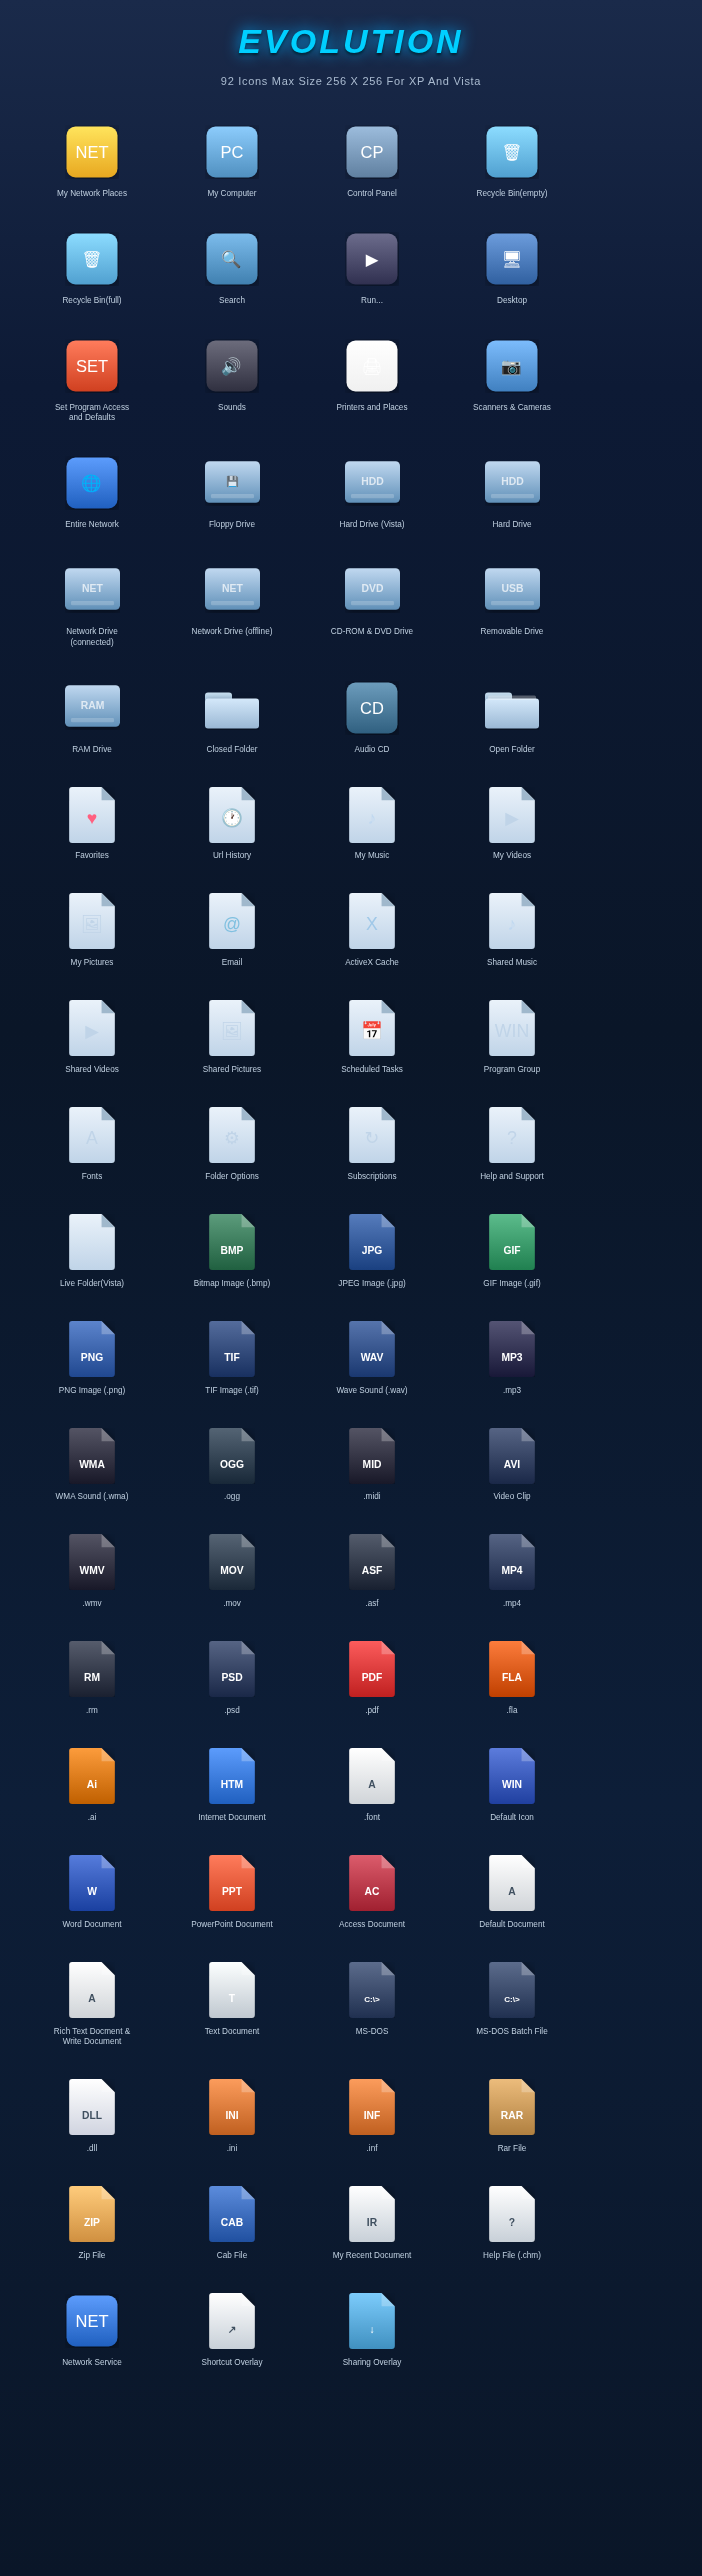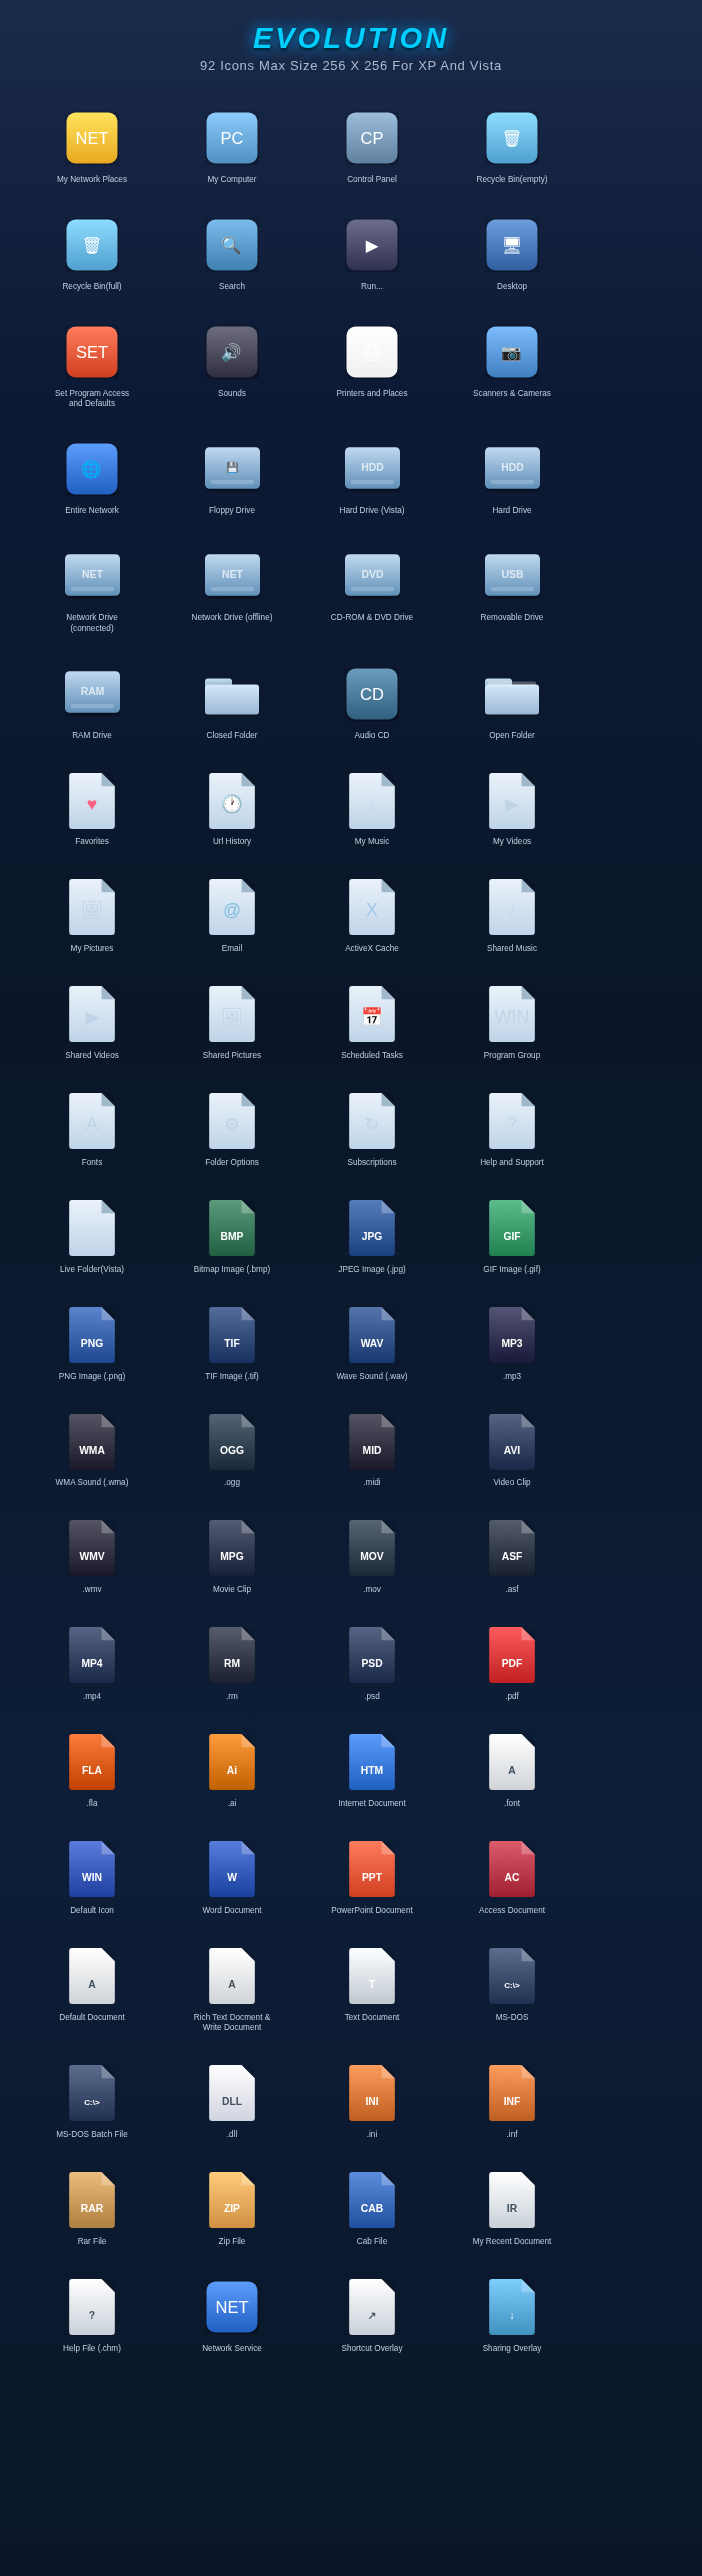--- a/index.html
+++ b/index.html
@@ -8,32 +8,32 @@
       background: linear-gradient(180deg, #1a2a4a 0%, #0d1a35 15%, #0a1628 40%, #0d1e38 70%, #0a1628 100%);
       font-family: Arial, sans-serif;
       color: #ccc;
       min-height: 2576px;
     }
     .header {
       text-align: center;
       padding: 22px 0 7.4px 0;
     }
     .header-title {
-      font-size: 29px;
+      font-size: 34px;
       font-weight: bold;
       font-style: italic;
       color: #00cfff;
       text-shadow: 0 0 15px #00aaff, 0 1.5px 3px #000;
       letter-spacing: 3px;
       font-family: 'Arial Black', sans-serif;
     }
     .header-subtitle {
-      font-size: 13px;
+      font-size: 11px;
       color: #aabbd0;
-      margin-top: 3px;
+      margin-top: 14px;
       letter-spacing: 0.7px;
     }
     .icons-grid {
       display: flex;
       flex-wrap: wrap;
       justify-content: flex-start;
       padding: 15px 22px;
       gap: 0;
     }
     .icon-cell {
@@ -922,37 +922,20 @@
       <text x="31" y="54" text-anchor="middle" font-size="14" fill="white" font-family="Arial" font-weight="bold">WMV</text>
     </svg>
       </div>
       <div class="icon-label">.wmv</div>
     </div>
     <div class="icon-cell">
       <div class="icon-img">
         <svg width="46" height="56" viewBox="0 0 62 76" xmlns="http://www.w3.org/2000/svg">
 
       <defs>
-        <linearGradient id="ftgmovie-clip" x1="0" y1="0" x2="0" y2="1">
-          <stop offset="0%" stop-color="#545c74"></stop>
-          <stop offset="100%" stop-color="#182038"></stop>
-        </linearGradient>
-      </defs>
-      <path d="M4,0 L44,0 L62,18 L62,72 Q62,76 58,76 L4,76 Q0,76 0,72 L0,4 Q0,0 4,0 Z" fill="url(#ftgmovie-clip)" filter="drop-shadow(2px 3px 6px rgba(0,0,0,0.5))"></path>
-      <path d="M44,0 L44,18 L62,18 Z" fill="rgba(255,255,255,0.25)"></path>
-      <text x="31" y="54" text-anchor="middle" font-size="14" fill="white" font-family="Arial" font-weight="bold">MPG</text>
-    </svg>
-      </div>
-      <div class="icon-label">Movie Clip</div>
-    </div>
-    <div class="icon-cell">
-      <div class="icon-img">
-        <svg width="46" height="56" viewBox="0 0 62 76" xmlns="http://www.w3.org/2000/svg">
-
-      <defs>
         <linearGradient id="ftgmov" x1="0" y1="0" x2="0" y2="1">
           <stop offset="0%" stop-color="#566474"></stop>
           <stop offset="100%" stop-color="#1a2838"></stop>
         </linearGradient>
       </defs>
       <path d="M4,0 L44,0 L62,18 L62,72 Q62,76 58,76 L4,76 Q0,76 0,72 L0,4 Q0,0 4,0 Z" fill="url(#ftgmov)" filter="drop-shadow(2px 3px 6px rgba(0,0,0,0.5))"></path>
       <path d="M44,0 L44,18 L62,18 Z" fill="rgba(255,255,255,0.25)"></path>
       <text x="31" y="54" text-anchor="middle" font-size="14" fill="white" font-family="Arial" font-weight="bold">MOV</text>
     </svg>
       </div>

